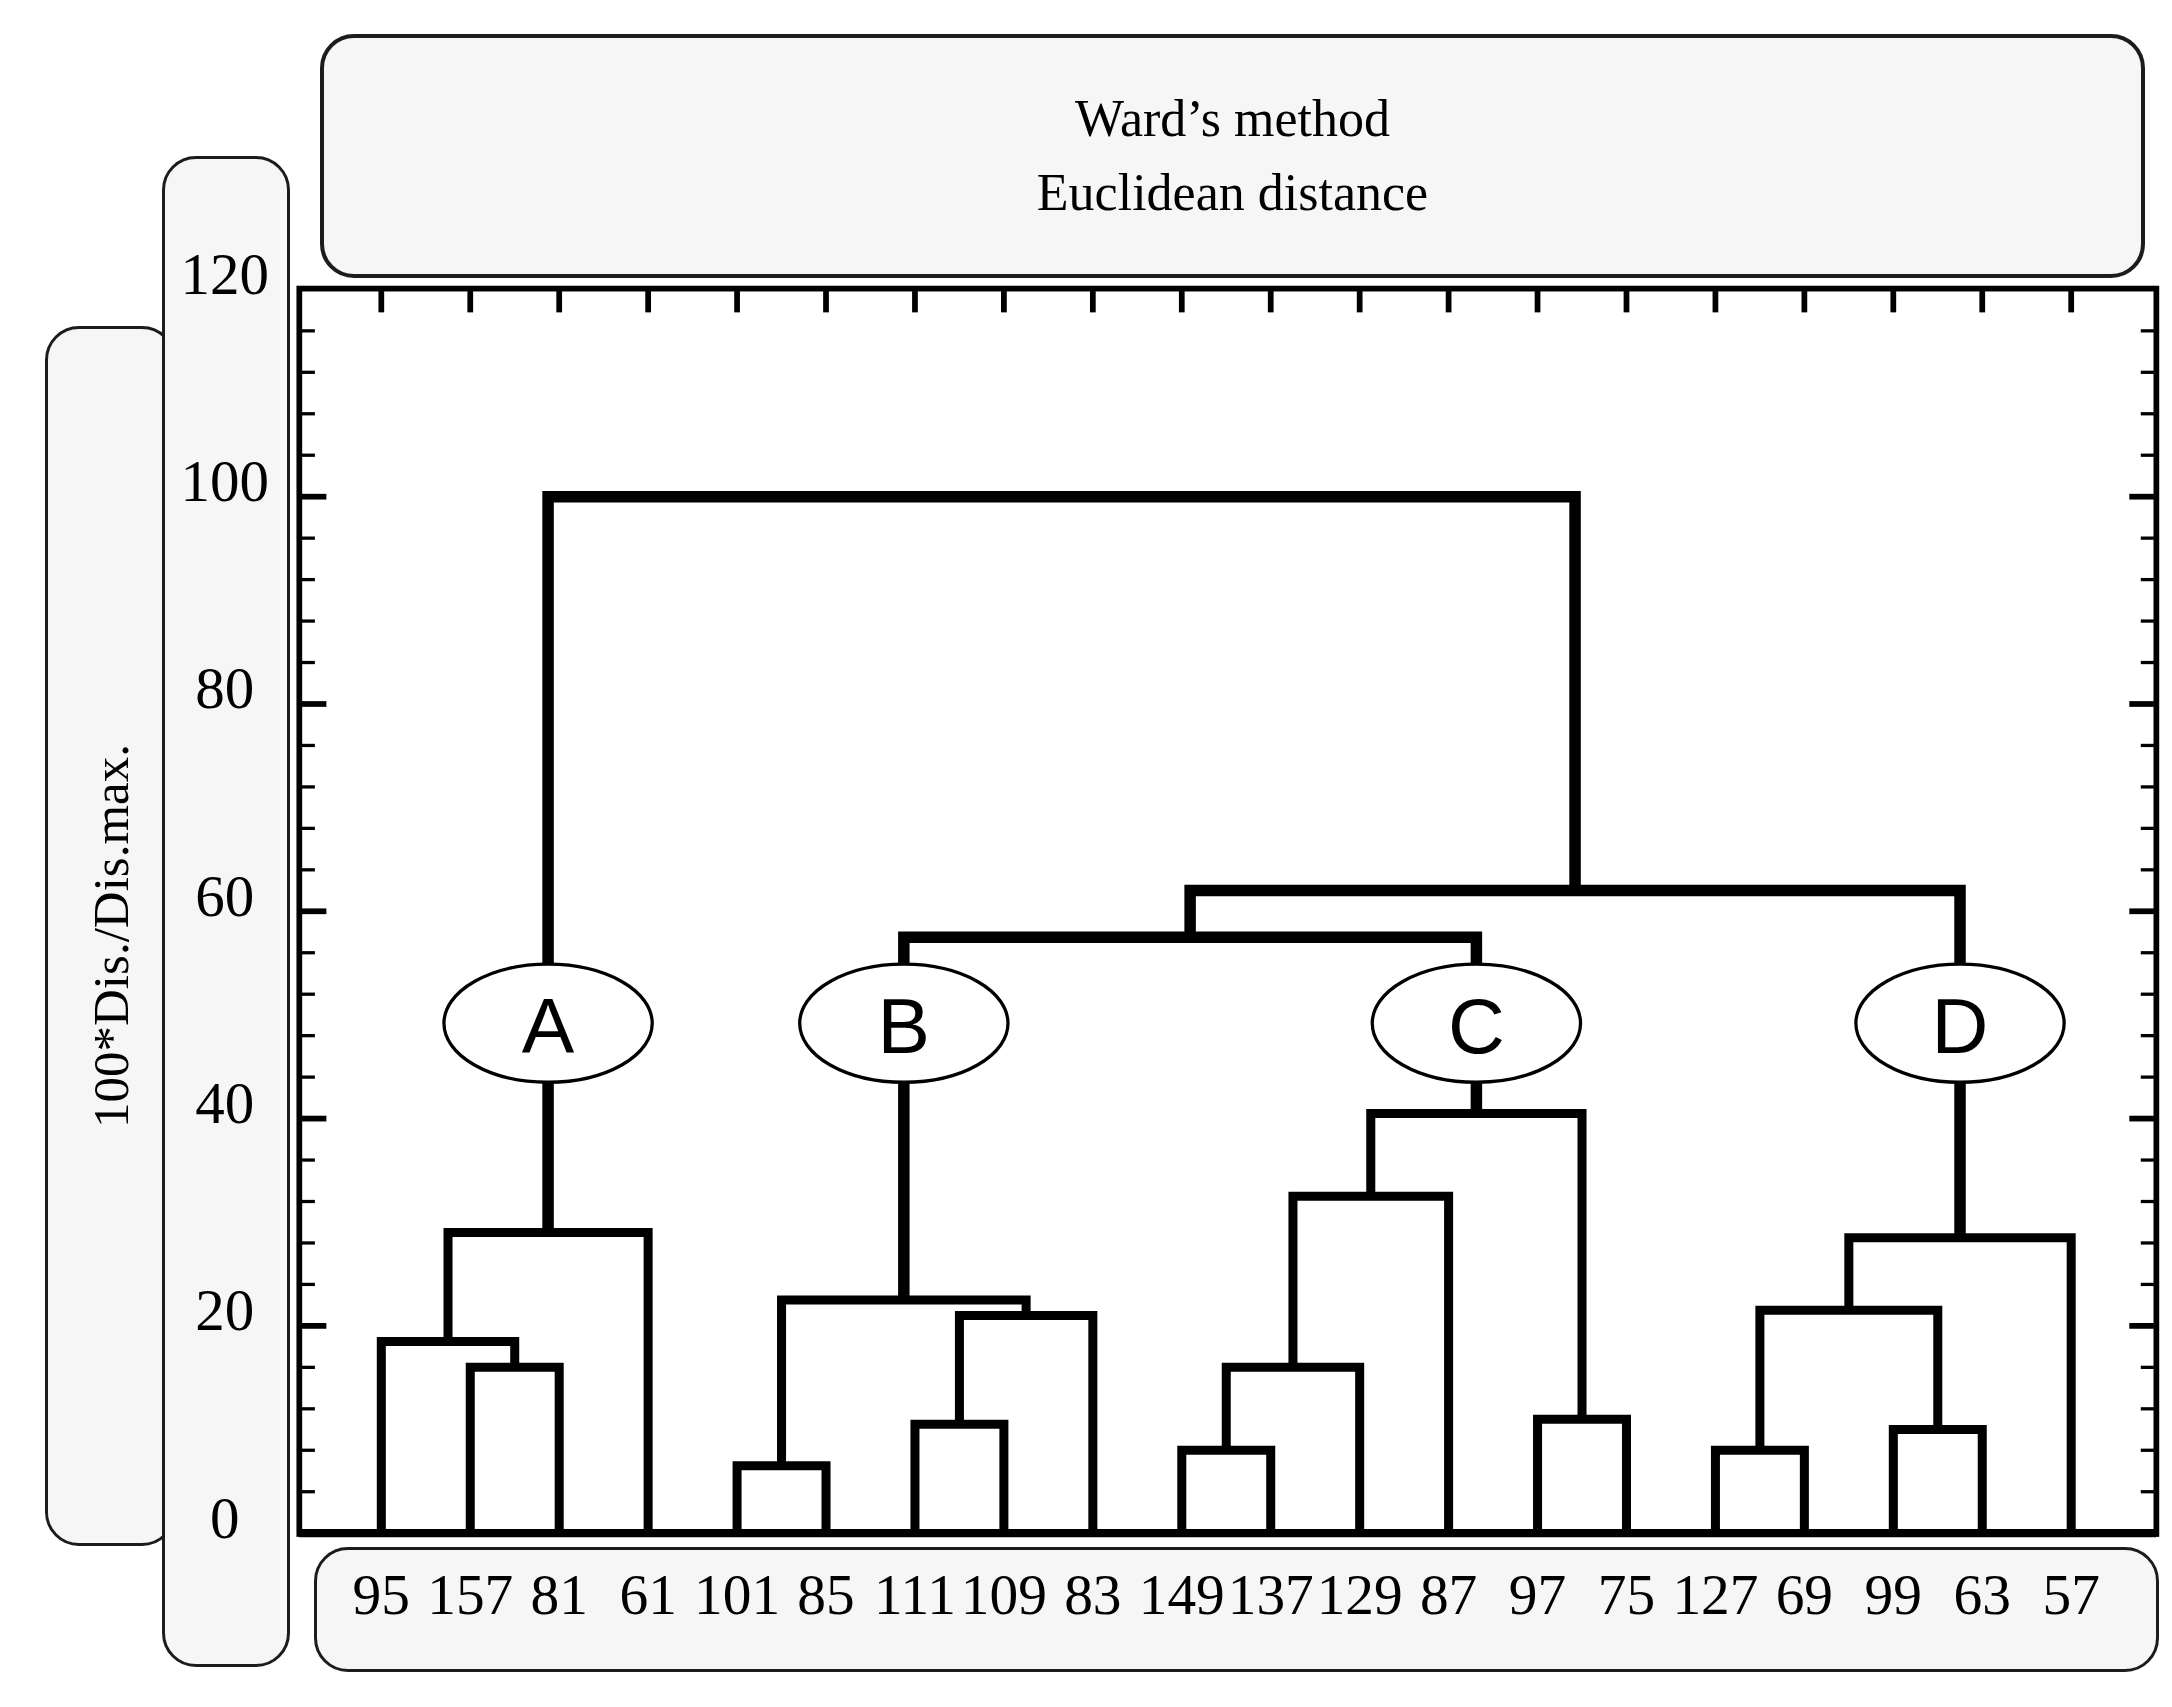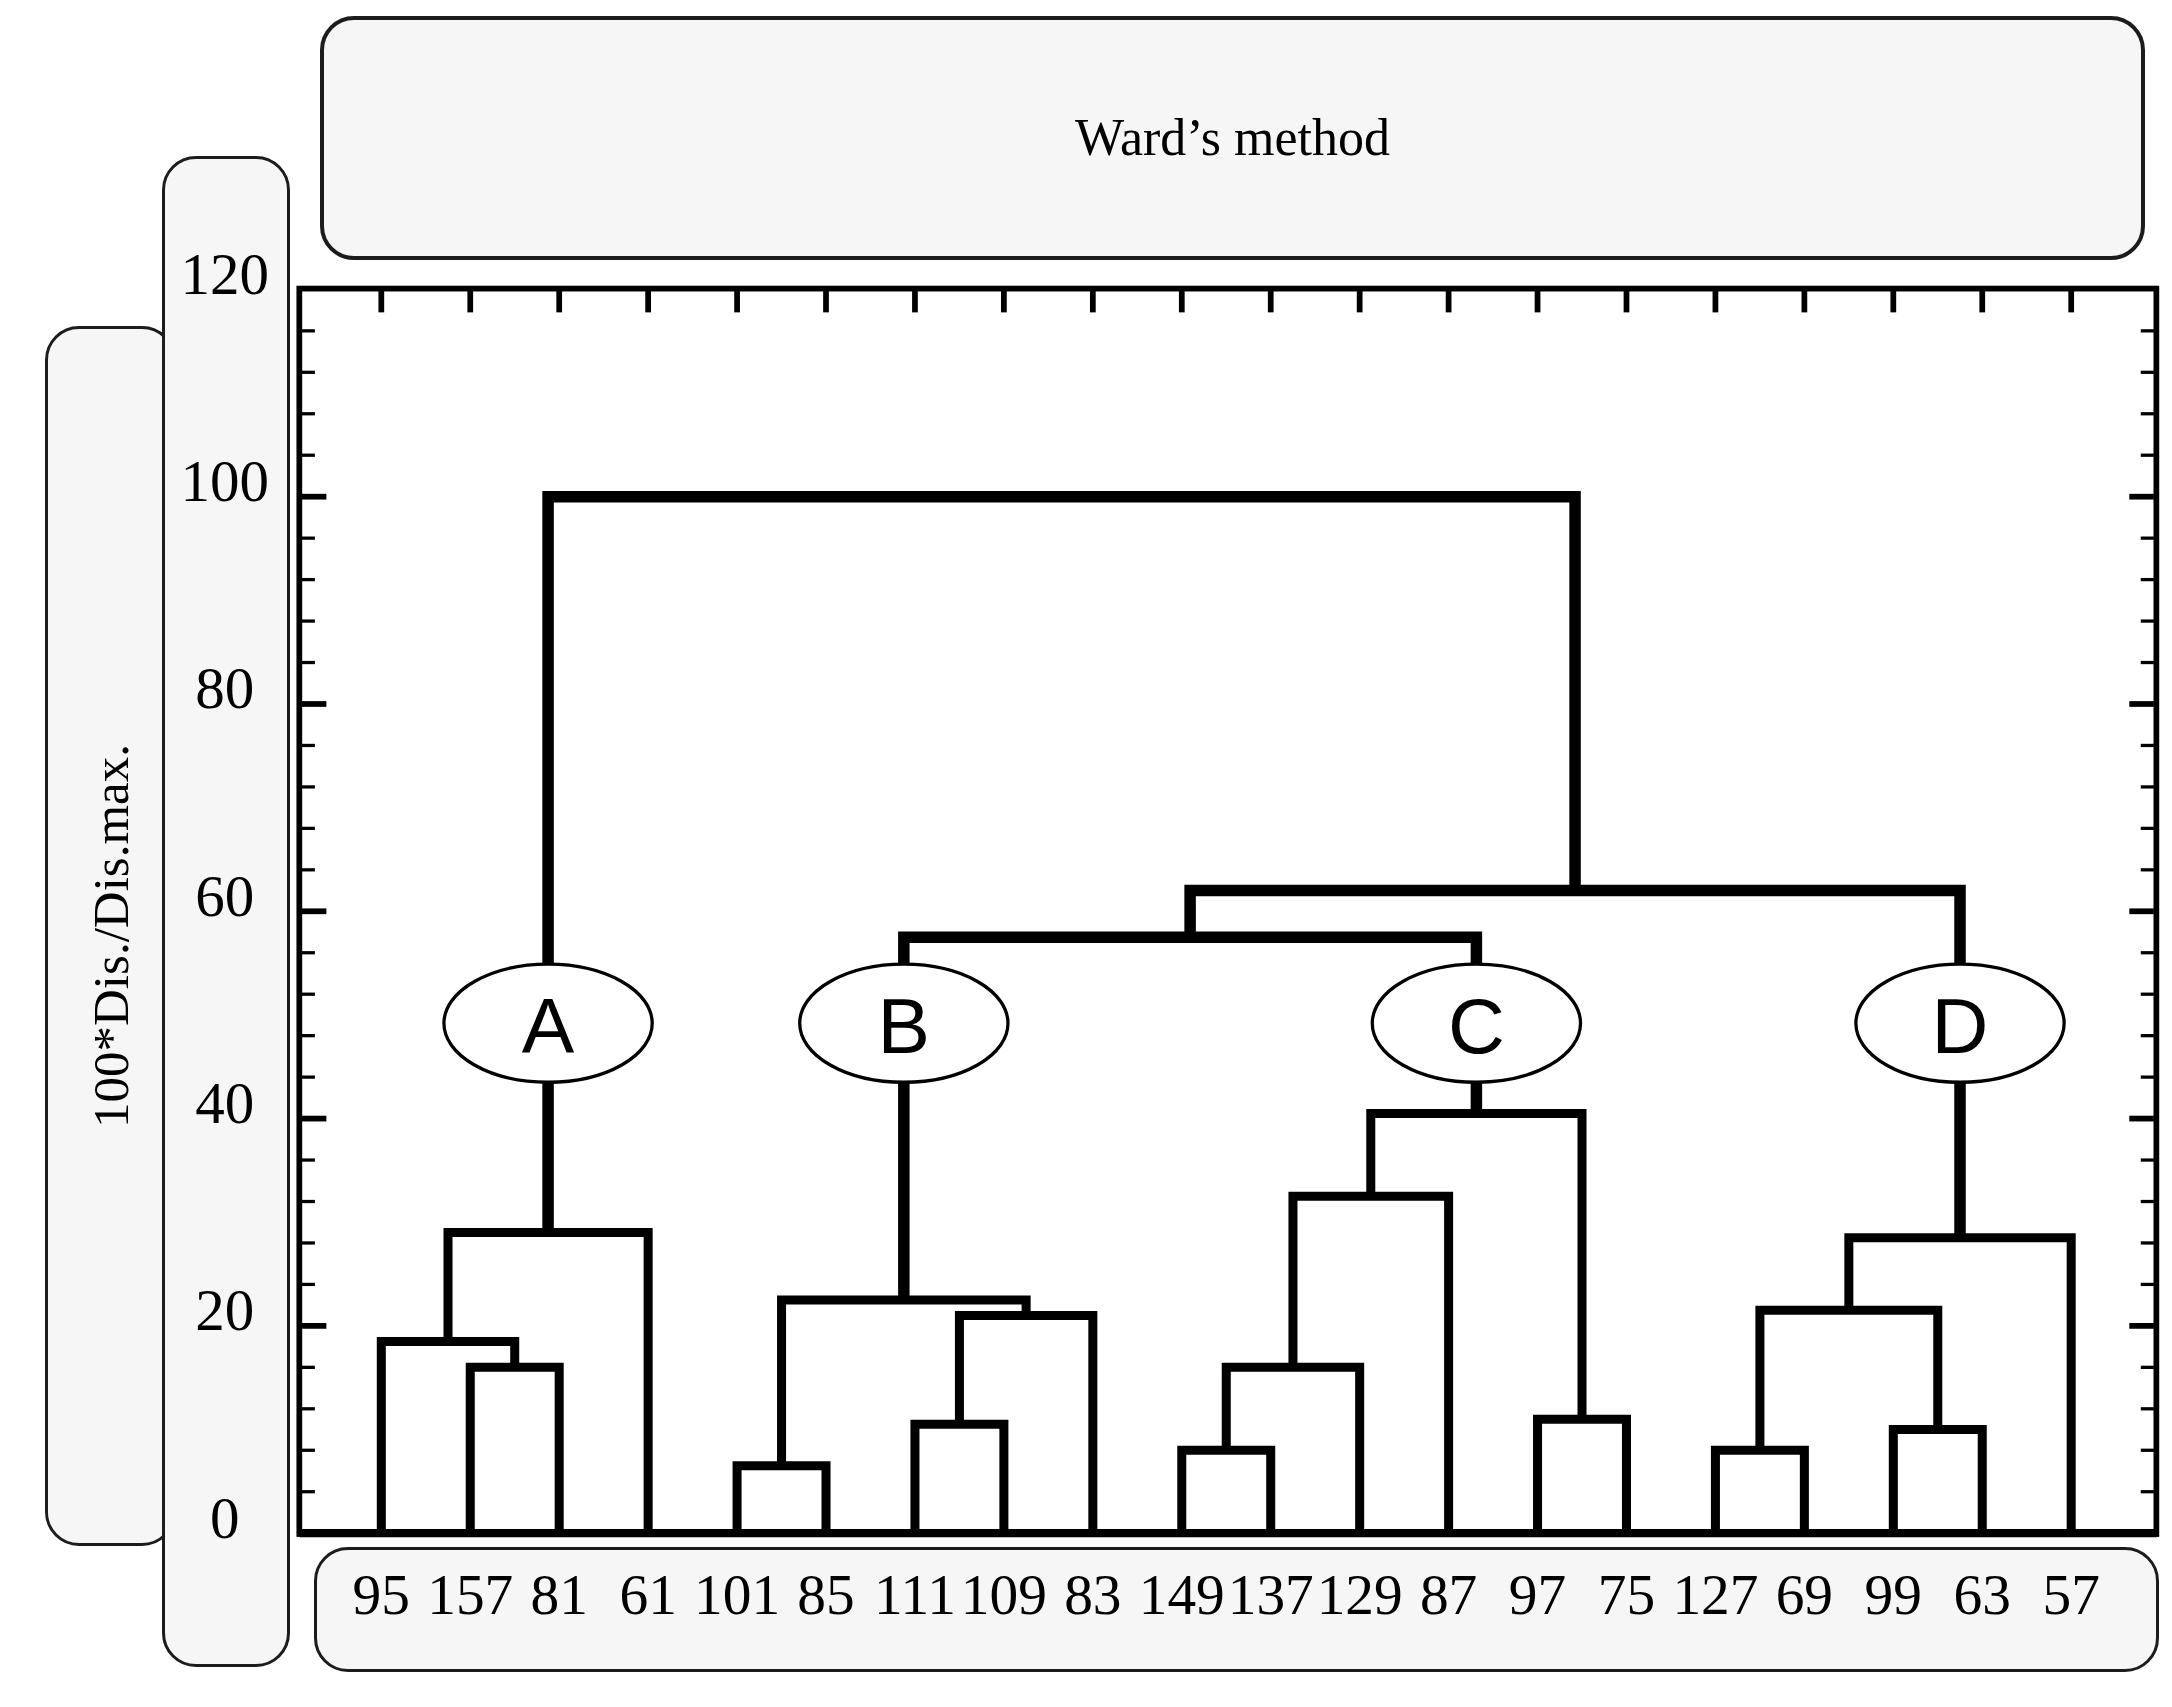--- a/index.html
+++ b/index.html
@@ -1,35 +1,36 @@
 <!DOCTYPE html>
 <html style="font-size:13px"><head>
 <meta charset="utf-8">
 <style>
   html,body{margin:0;padding:0;background:#ffffff;}
   #canvas{position:relative;width:2172px;height:1707px;background:#ffffff;overflow:hidden;
           font-family:"Liberation Serif", serif;}
   .rbox{position:absolute;background:#f6f6f6;border:3.3px solid #1c1c1c;border-radius:34px;box-sizing:border-box;}
-  #title-box{left:320px;top:16px;width:1825px;height:244px;border-width:4.1px;
+  #title-box{left:320px;top:34px;width:1825px;height:244px;border-width:4.1px;
              display:flex;flex-direction:column;align-items:center;justify-content:center;}
   #title-box .tline{font-size:52px;line-height:74px;color:#000;}
   #ylabel-box{left:45px;top:326px;width:131px;height:1220px;
               display:flex;align-items:center;justify-content:center;}
   #ylabel-box .yl{transform:rotate(-90deg);white-space:nowrap;font-size:51px;color:#000;}
   #ytick-box{left:162px;top:156px;width:128px;height:1511px;}
   #xlabel-box{left:314px;top:1547px;width:1845px;height:125px;}
   #plot-svg{position:absolute;left:0;top:0;pointer-events:none;}
 </style>
 </head>
 <body>
 
 <div id="canvas">
 
   <div id="title-box" class="rbox">
     <div class="tline">Ward’s method</div>
+    <div class="tline">Euclidean distance</div>
   </div>
 
   <div id="ylabel-box" class="rbox">
     <div class="yl">100*Dis./Dis.max.</div>
   </div>
 
   <div id="ytick-box" class="rbox"></div>
 
   <div id="xlabel-box" class="rbox"></div>
 

